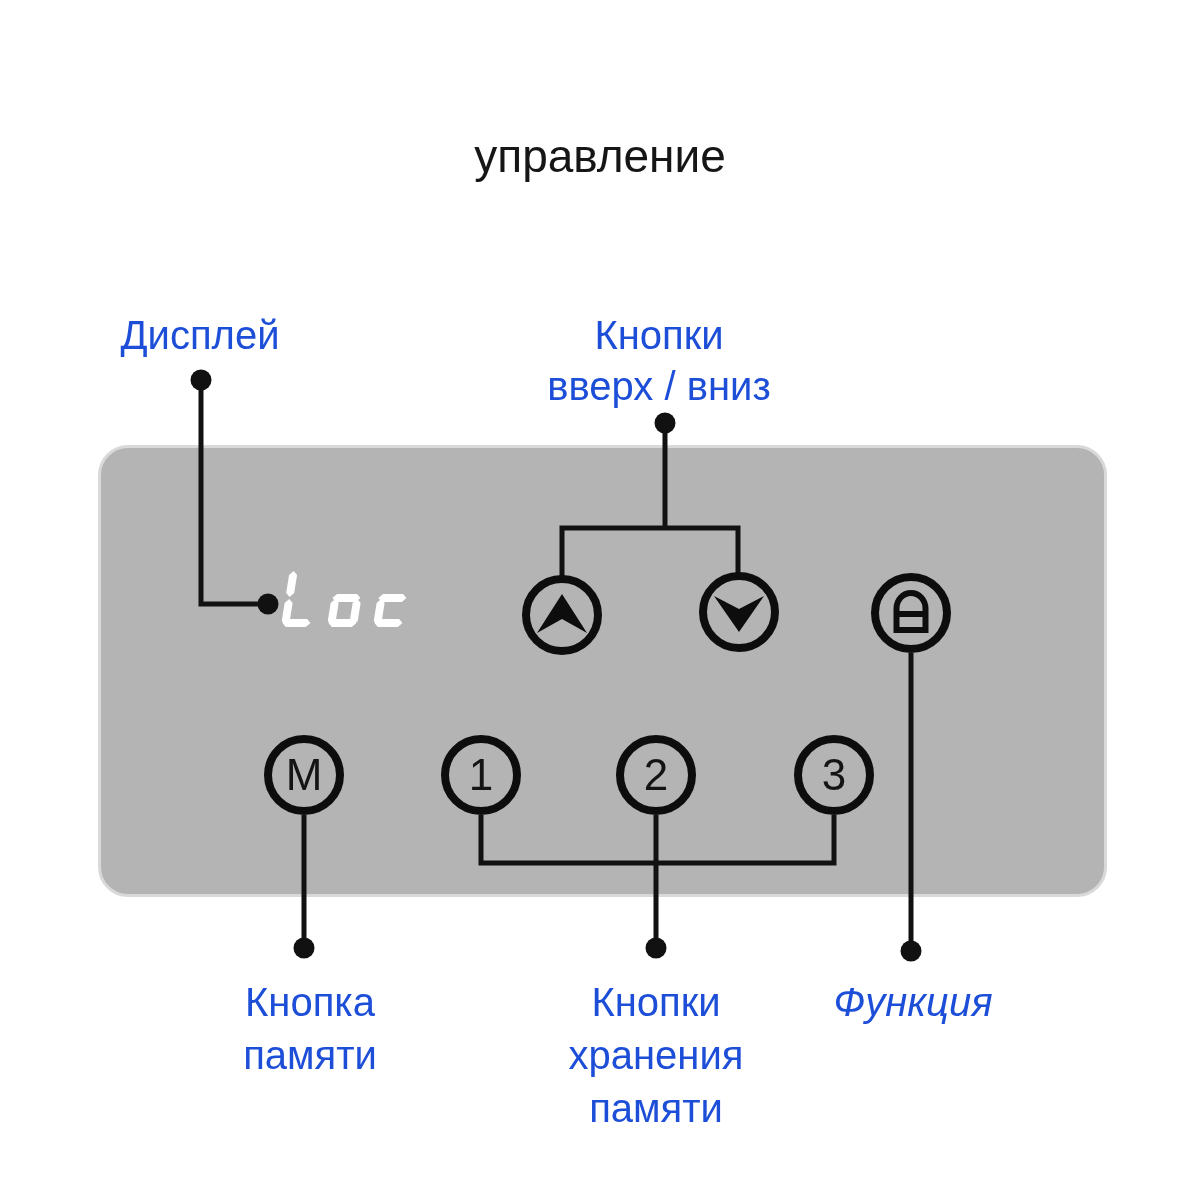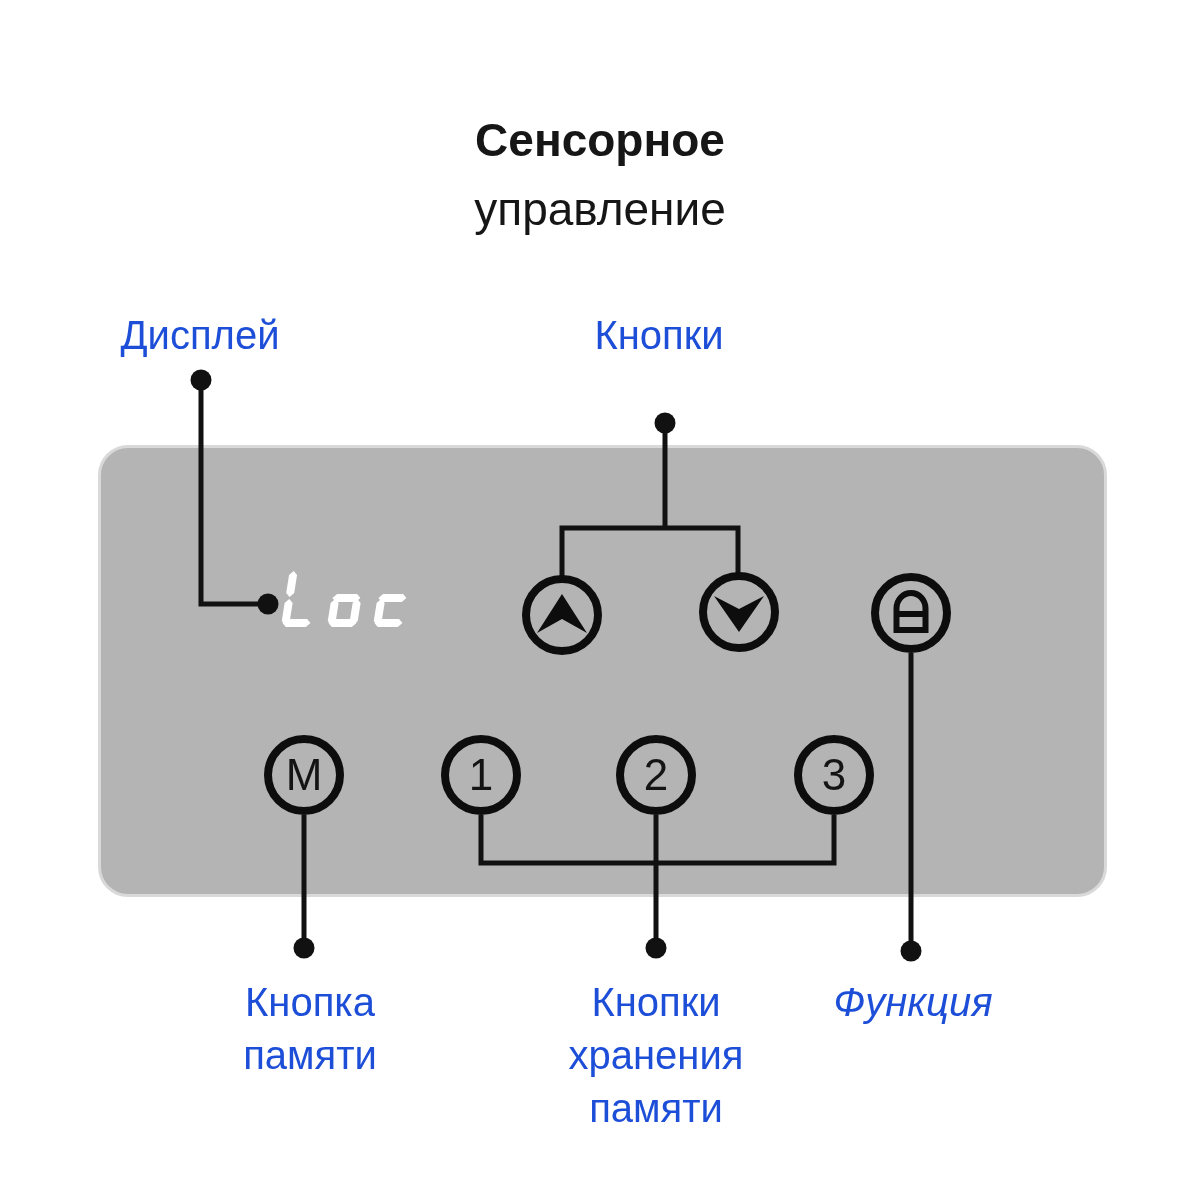--- a/index.html
+++ b/index.html
@@ -56,27 +56,27 @@
   .b-2{left:616px;top:735px;}
   .b-3{left:794px;top:735px;}
   .led{left:281px;top:569px;width:150px;height:60px;}
 </style>
 </head>
 <body>
 
 <div class="canvas">
 
   <div class="abs title">
-    <div class="t1">Сенсорное</div>
     <div class="t2">управление</div>
   </div>
 
   <div class="abs callout co-display">Дисплей</div>
   <div class="abs callout co-updown">
     <div>Кнопки</div>
+    <div>вверх / вниз</div>
   </div>
 
   <div class="abs panel"></div>
 
   <svg class="abs overlay" width="1200" height="1200" viewBox="0 0 1200 1200">
     <g stroke="#111111" stroke-width="5" fill="none">
       <path d="M201 380 V604 H268"></path>
       <path d="M665 423 V528 M562 577 V528 H738 V577"></path>
       <path d="M481 815 V863 H834 V815"></path>
       <path d="M656 815 V948"></path>

